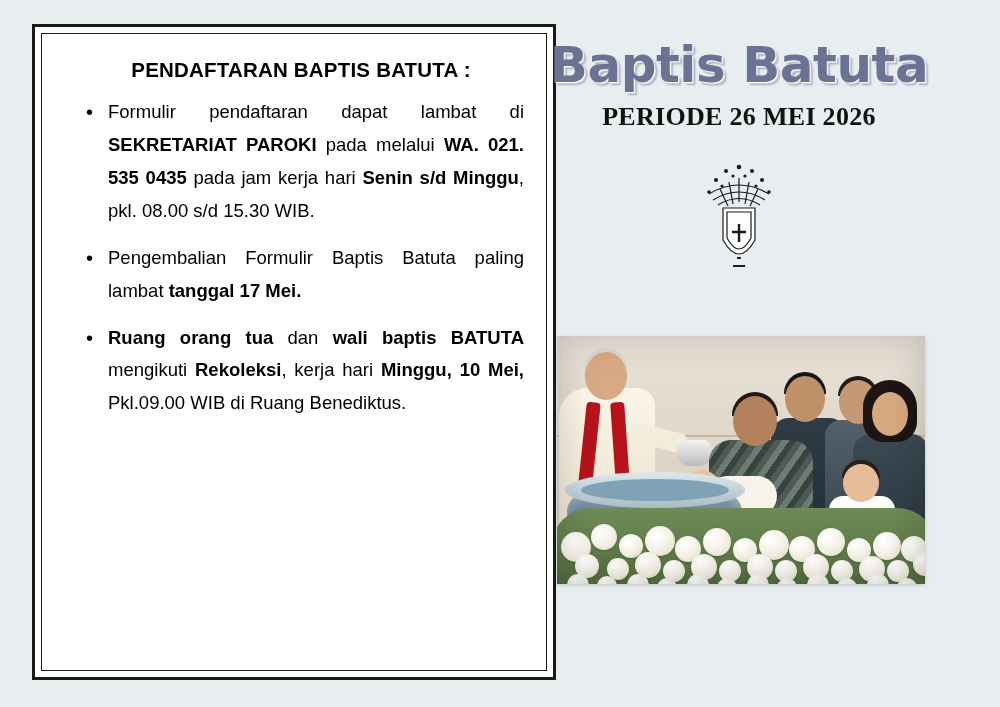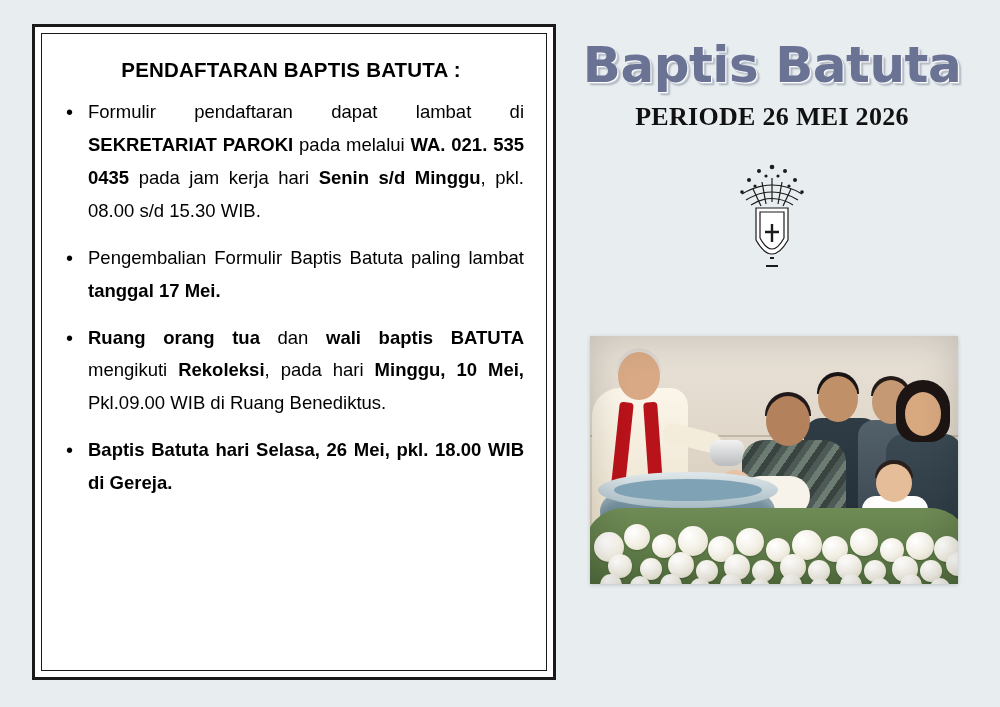--- a/index.html
+++ b/index.html
@@ -25,21 +25,21 @@
     background: #ffffff;
     border: 3px solid #1a1a1a;
     box-sizing: border-box;
     padding: 6px;
   }
   .left-inner {
     width: 100%;
     height: 100%;
     border: 1.5px solid #1a1a1a;
     box-sizing: border-box;
-    padding: 18px 22px 10px 16px;
+    padding: 18px 22px 10px 36px;
   }
   .notice-title {
     font-family: "Liberation Sans", sans-serif;
     font-weight: bold;
     font-size: 20.5px;
     text-align: center;
     color: #000;
     letter-spacing: 0.2px;
     margin: 6px 0 14px 0;
   }
@@ -66,21 +66,21 @@
     top: -1px;
     font-size: 20px;
     line-height: 1.78;
     color: #000;
   }
   .b { font-weight: bold; }
 
   
   .right-panel {
     position: absolute;
-    left: 572px;
+    left: 539px;
     top: 24px;
     width: 400px;
     height: 656px;
   }
   .headline {
     text-align: center;
     font-family: "DejaVu Sans", sans-serif;
     font-weight: bold;
     font-size: 50px;
     line-height: 1;
@@ -367,22 +367,21 @@
 </style>
 </head>
 <body>
 
 <div class="left-panel">
   <div class="left-inner">
     <div class="notice-title">PENDAFTARAN BAPTIS BATUTA :</div>
     <ul class="notice-list">
       <li><span>Formulir pendaftaran dapat lambat di </span><span class="b">SEKRETARIAT PAROKI</span><span> pada melalui </span><span class="b">WA. 021. 535 0435</span><span> pada jam kerja hari </span><span class="b">Senin s/d Minggu</span><span>, pkl. 08.00 s/d 15.30 WIB.</span></li>
       <li><span>Pengembalian Formulir Baptis Batuta paling lambat </span><span class="b">tanggal 17 Mei.</span></li>
-      <li><span class="b">Ruang orang tua</span><span> dan </span><span class="b">wali baptis BATUTA</span><span> mengikuti </span><span class="b">Rekoleksi</span><span>, pada hari </span><span class="b">Minggu, 10 Mei,</span><span> Pkl.09.00 WIB di Ruang Benediktus.</span></li>
-      <li><span class="b">Baptis Batuta hari Selasa, 26 Mei, pkl. 18.00 WIB di Gereja.</span></li>
+      <li><span class="b">Ruang orang tua</span><span> dan </span><span class="b">wali baptis BATUTA</span><span> mengikuti </span><span class="b">Rekoleksi</span><span>, kerja hari </span><span class="b">Minggu, 10 Mei,</span><span> Pkl.09.00 WIB di Ruang Benediktus.</span></li>
     </ul>
   </div>
 </div>
 
 <div class="right-panel">
 
   <div class="headline">Baptis Batuta</div>
   <div class="subhead">PERIODE 26 MEI 2026</div>
 
   <div class="ornament-wrap">

